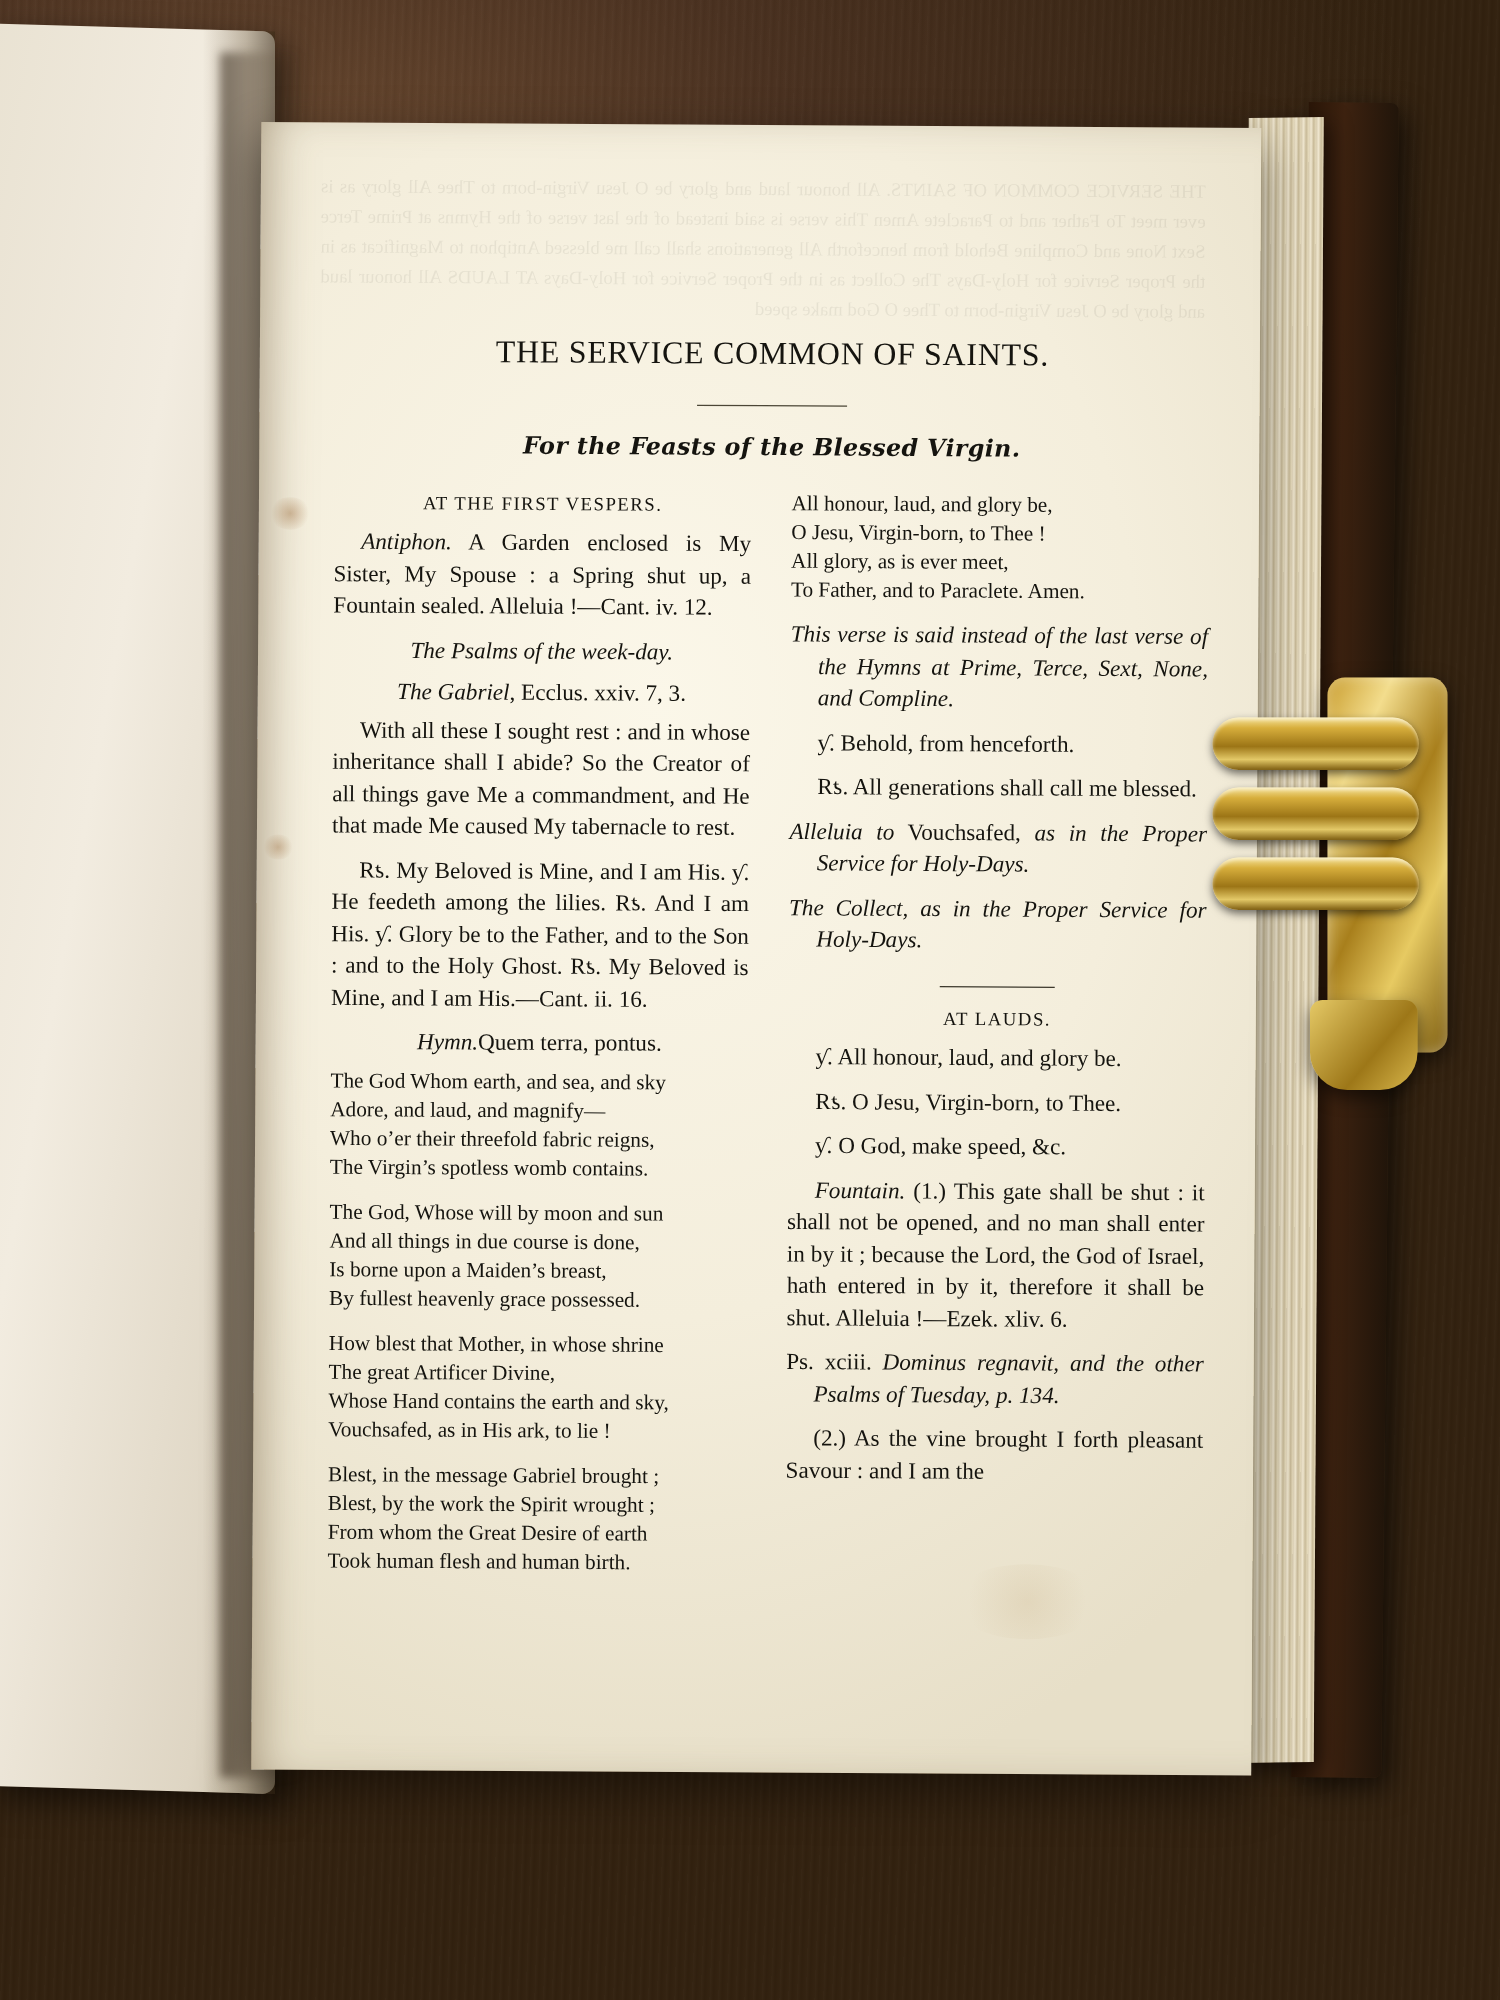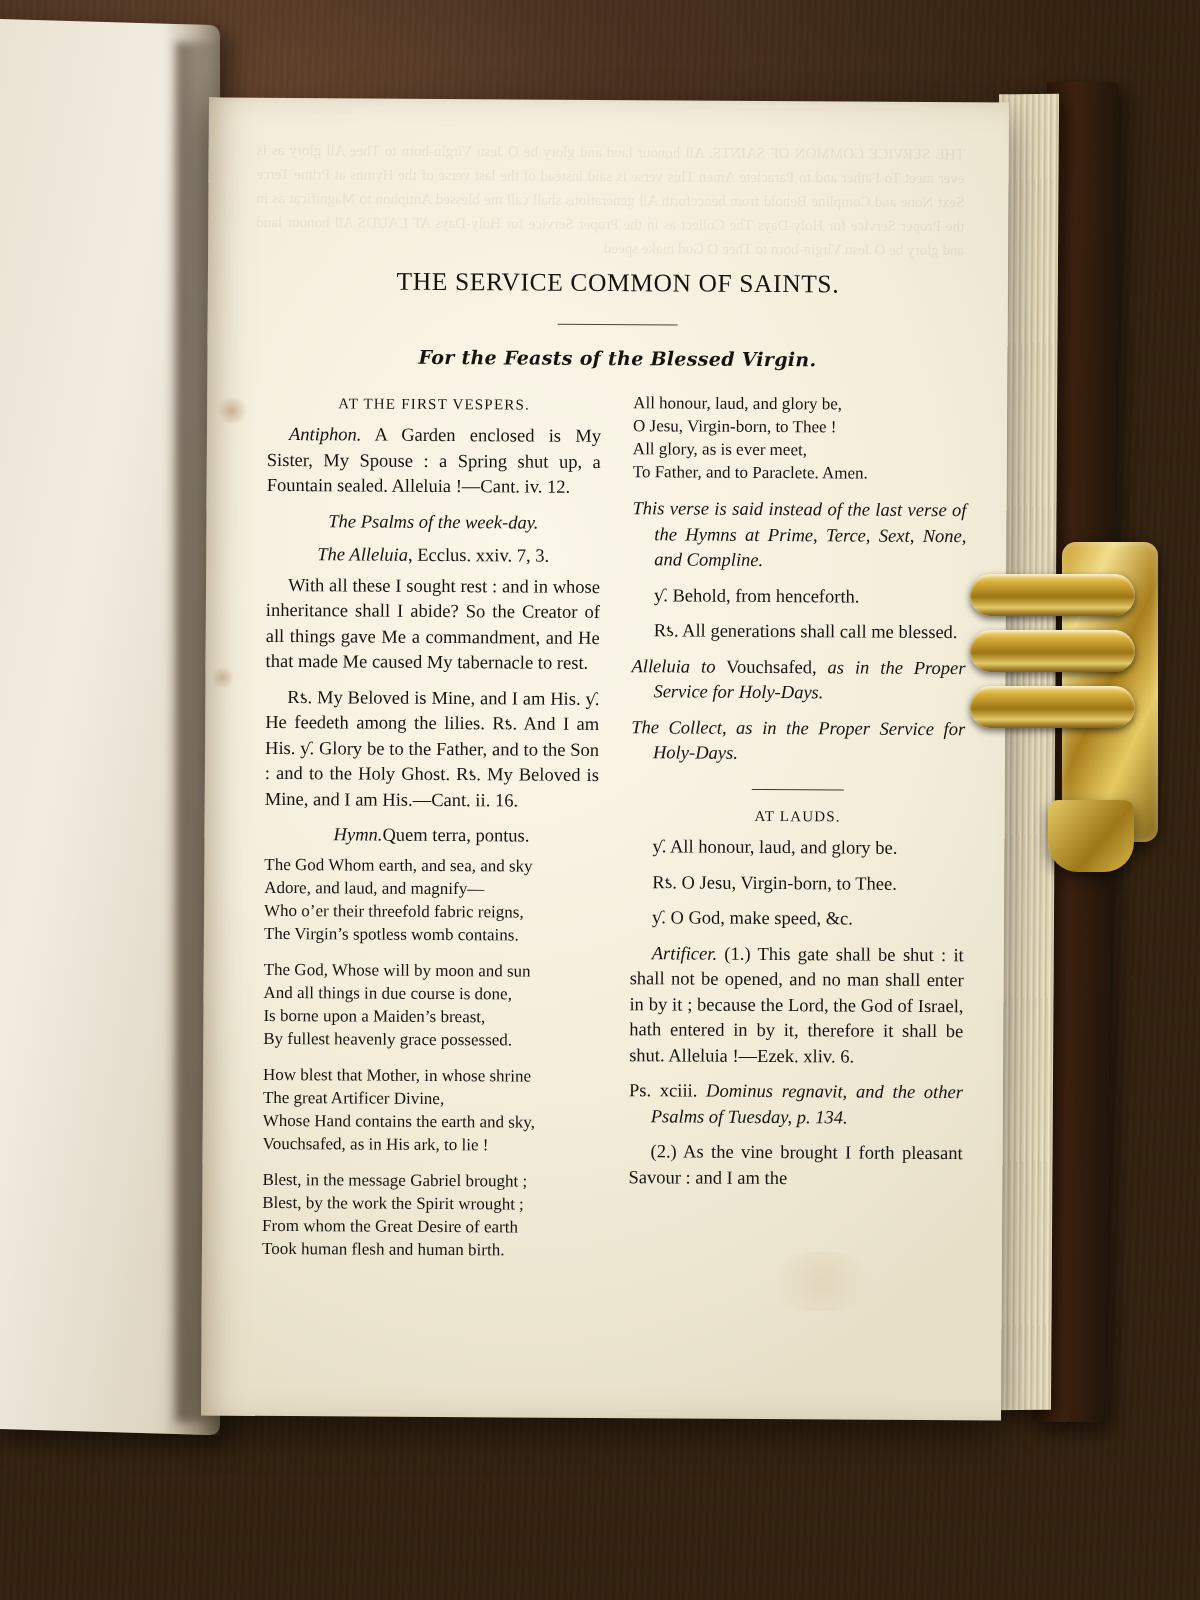--- a/index.html
+++ b/index.html
@@ -278,21 +278,21 @@
       <div id="columns">
 
         <div class="col">
 
           <div class="rubric">AT THE FIRST VESPERS.</div>
 
           <p class="para"><span class="it">Antiphon.</span><span> A Garden enclosed is My Sister, My Spouse : a Spring shut up, a Fountain sealed. Alleluia !—Cant. iv. 12.</span></p>
 
           <div class="centered-italic">The Psalms of the week-day.</div>
 
-          <div class="centered-italic"><span class="it">The Alleluia</span><span style="font-style:normal">, Ecclus. xxiv. 7, 3.</span></div>
+          <div class="centered-italic"><span class="it">The Gabriel</span><span style="font-style:normal">, Ecclus. xxiv. 7, 3.</span></div>
 
           <p class="para">With all these I sought rest : and in whose inheritance shall I abide? So the Creator of all things gave Me a commandment, and He that made Me caused My tabernacle to rest.</p>
 
           <p class="para">Rƾ. My Beloved is Mine, and I am His.  ƴ. He feedeth among the lilies.  Rƾ. And I am His.  ƴ. Glory be to the Father, and to the Son : and to the Holy Ghost.  Rƾ. My Beloved is Mine, and I am His.—Cant. ii. 16.</p>
 
           <div class="centered-italic"><span class="it">Hymn.</span><span style="font-style:normal">Quem terra, pontus.</span></div>
 
           <div class="verse">
             <div>The God Whom earth, and sea, and sky</div>
             <div>Adore, and laud, and magnify—</div>
@@ -343,21 +343,21 @@
           <p class="para it hang-in" style="text-indent:-22px">The Collect, as in the Proper Service for Holy-Days.</p>
 
           <div class="rule-short"></div>
 
           <div class="rubric">AT LAUDS.</div>
 
           <p class="para">ƴ. All honour, laud, and glory be.</p>
           <p class="para">Rƾ. O Jesu, Virgin-born, to Thee.</p>
           <p class="para">ƴ. O God, make speed, &amp;c.</p>
 
-          <p class="para"><span class="it">Artificer.</span><span> (1.) This gate shall be shut : it shall not be opened, and no man shall enter in by it ; because the Lord, the God of Israel, hath entered in by it, therefore it shall be shut.  Alleluia !—Ezek. xliv. 6.</span></p>
+          <p class="para"><span class="it">Fountain.</span><span> (1.) This gate shall be shut : it shall not be opened, and no man shall enter in by it ; because the Lord, the God of Israel, hath entered in by it, therefore it shall be shut.  Alleluia !—Ezek. xliv. 6.</span></p>
 
           <p class="para hang-in" style="text-indent:-22px"><span>Ps. xciii. </span><span class="it">Dominus regnavit, and the other Psalms of Tuesday, p. 134.</span></p>
 
           <p class="para">(2.) As the vine brought I forth pleasant Savour : and I am the</p>
 
         </div>
       </div>
     </div>
   </div>
 

